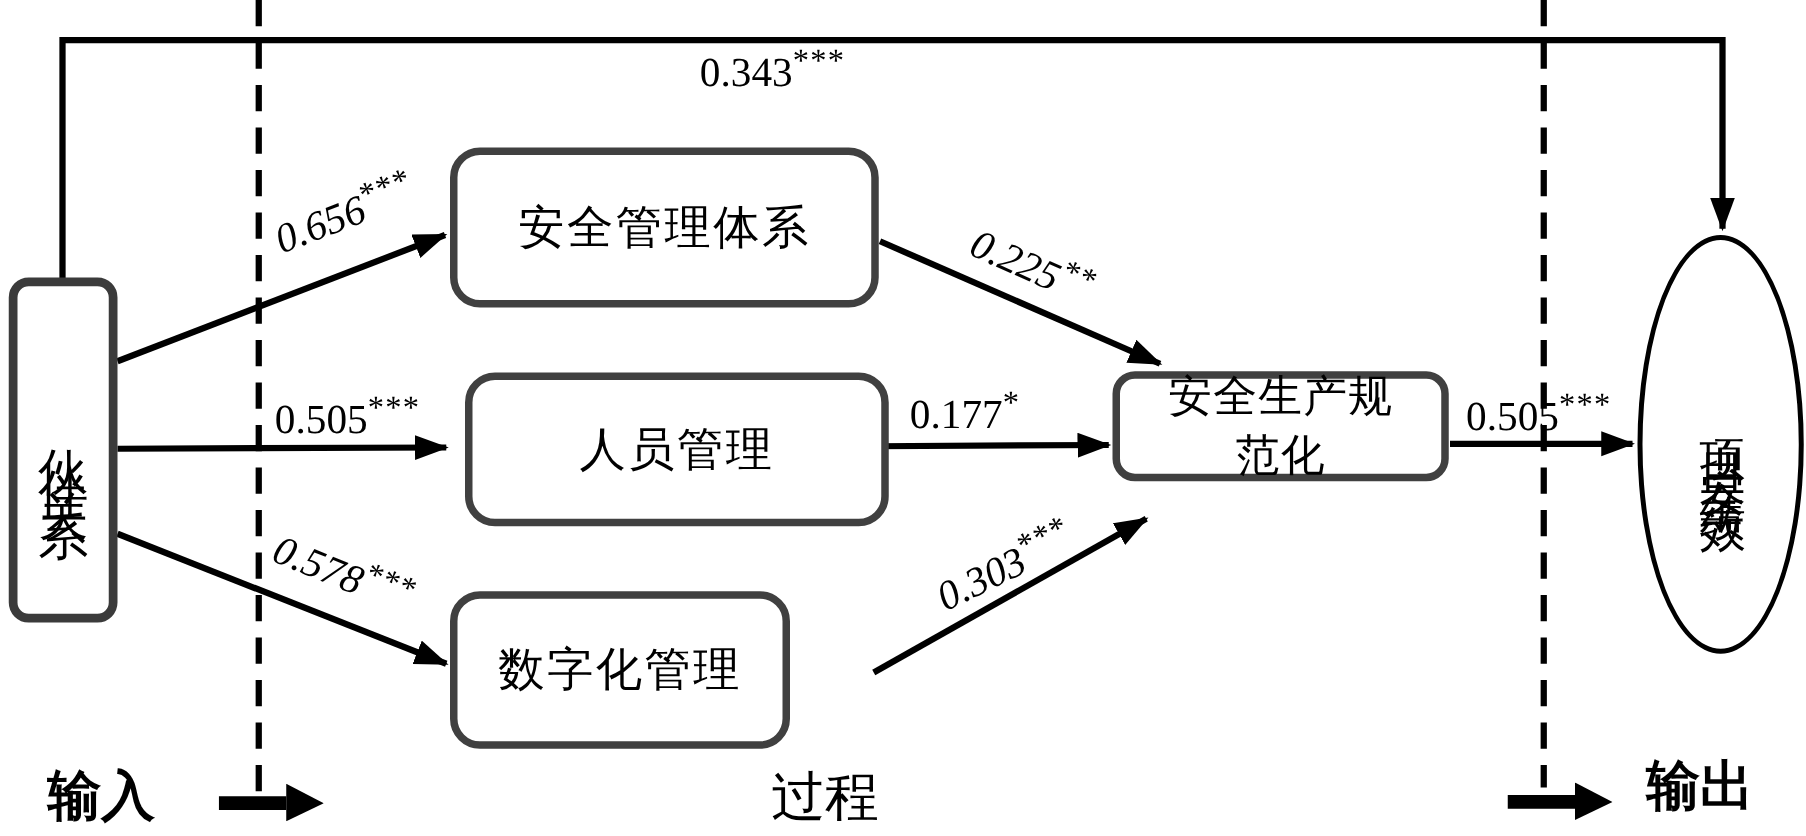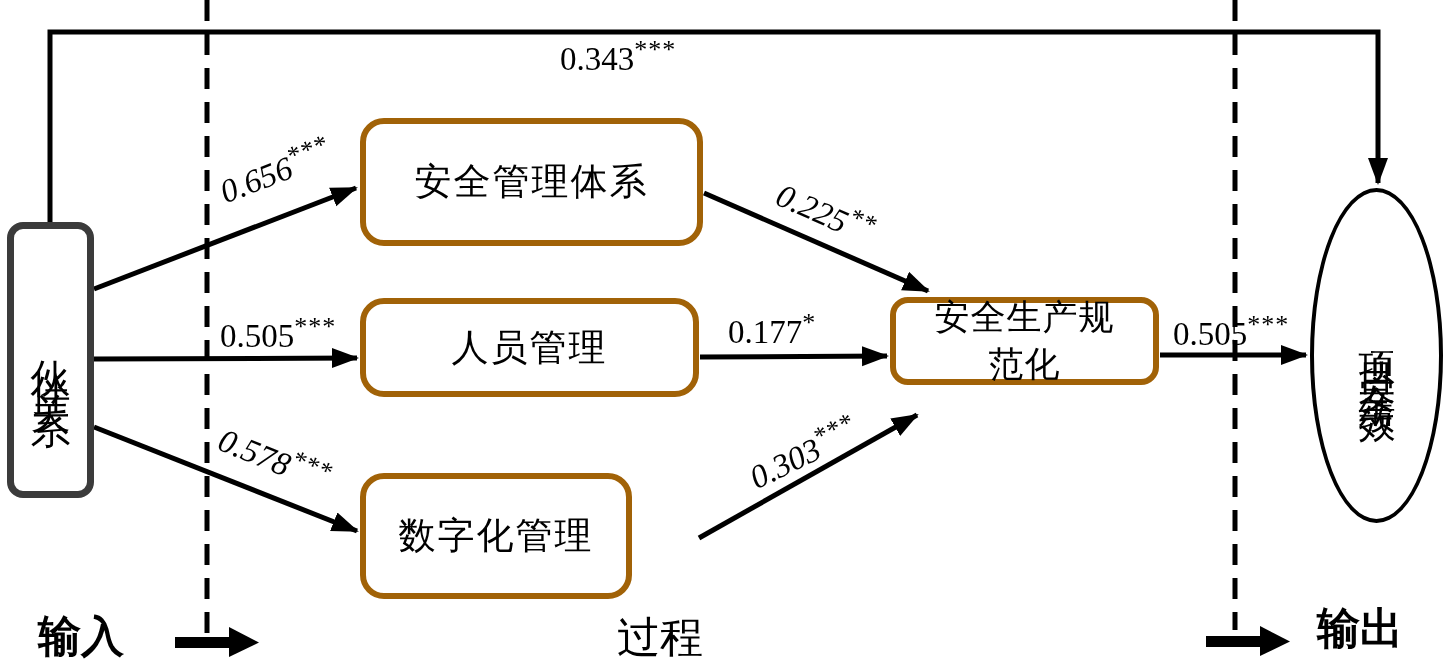--- a/index.html
+++ b/index.html
@@ -1,19 +1,19 @@
 <!DOCTYPE html>
 <html><head>
 <meta charset="utf-8">
 <style>
   html,body{margin:0;padding:0;background:#ffffff;}
   .stage{position:relative;width:1445px;height:669px;background:#ffffff;overflow:hidden;
          font-family:"Liberation Serif","DejaVu Serif",serif;color:#000;}
   svg.connectors{position:absolute;left:0;top:0;z-index:1;}
-  .node{position:absolute;z-index:2;background:#fff;border:6px solid #a16207;
+  .node{position:absolute;z-index:2;background:#fff;border:6px solid #404040;
         display:flex;align-items:center;justify-content:center;text-align:center;
         box-sizing:border-box;font-size:37px;letter-spacing:2px;}
   .node.rounded{border-radius:24px;}
   .node.partner{border:7px solid #3b3b3b;border-radius:16px;
         writing-mode:vertical-rl;text-orientation:upright;font-size:40px;letter-spacing:16px;}
   .node.std{border-radius:18px;font-size:35px;line-height:1.35;white-space:pre-line;letter-spacing:1px;}
   .node.ellipse{border:4px solid #000;border-radius:50%;
         writing-mode:vertical-rl;text-orientation:upright;font-size:37px;letter-spacing:11px;}
   .coef{position:absolute;z-index:3;font-size:33px;white-space:nowrap;
         transform:translate(-50%,-50%);}
@@ -49,21 +49,21 @@
     <line x1="700" y1="357" x2="887" y2="356" stroke="#000" stroke-width="5" marker-end="url(#ah)"></line>
     <line x1="699" y1="538" x2="917" y2="415" stroke="#000" stroke-width="5" marker-end="url(#ah)"></line>
 
     <line x1="1160" y1="355" x2="1306" y2="355" stroke="#000" stroke-width="5" marker-end="url(#ah)"></line>
   </svg>
 
   <div class="node partner" style="left:7px;top:222px;width:87px;height:276px;">伙伴关系</div>
 
   <div class="node rounded" style="left:360px;top:118px;width:343px;height:128px;">安全管理体系</div>
 
-  <div class="node rounded" style="left:360px;top:298px;width:339px;height:99px;">人员管理</div>
+  <div class="node rounded" style="left:372px;top:298px;width:339px;height:123px;">人员管理</div>
 
   <div class="node rounded" style="left:360px;top:473px;width:272px;height:126px;">数字化管理</div>
 
   <div class="node std" style="left:890px;top:297px;width:269px;height:88px;">安全生产规
 范化</div>
 
   <div class="node ellipse" style="left:1310px;top:188px;width:133px;height:335px;">项目安全绩效</div>
 
   <div class="coef" style="left:618px;top:56px;">
     <span>0.343</span><span class="stars">***</span>

